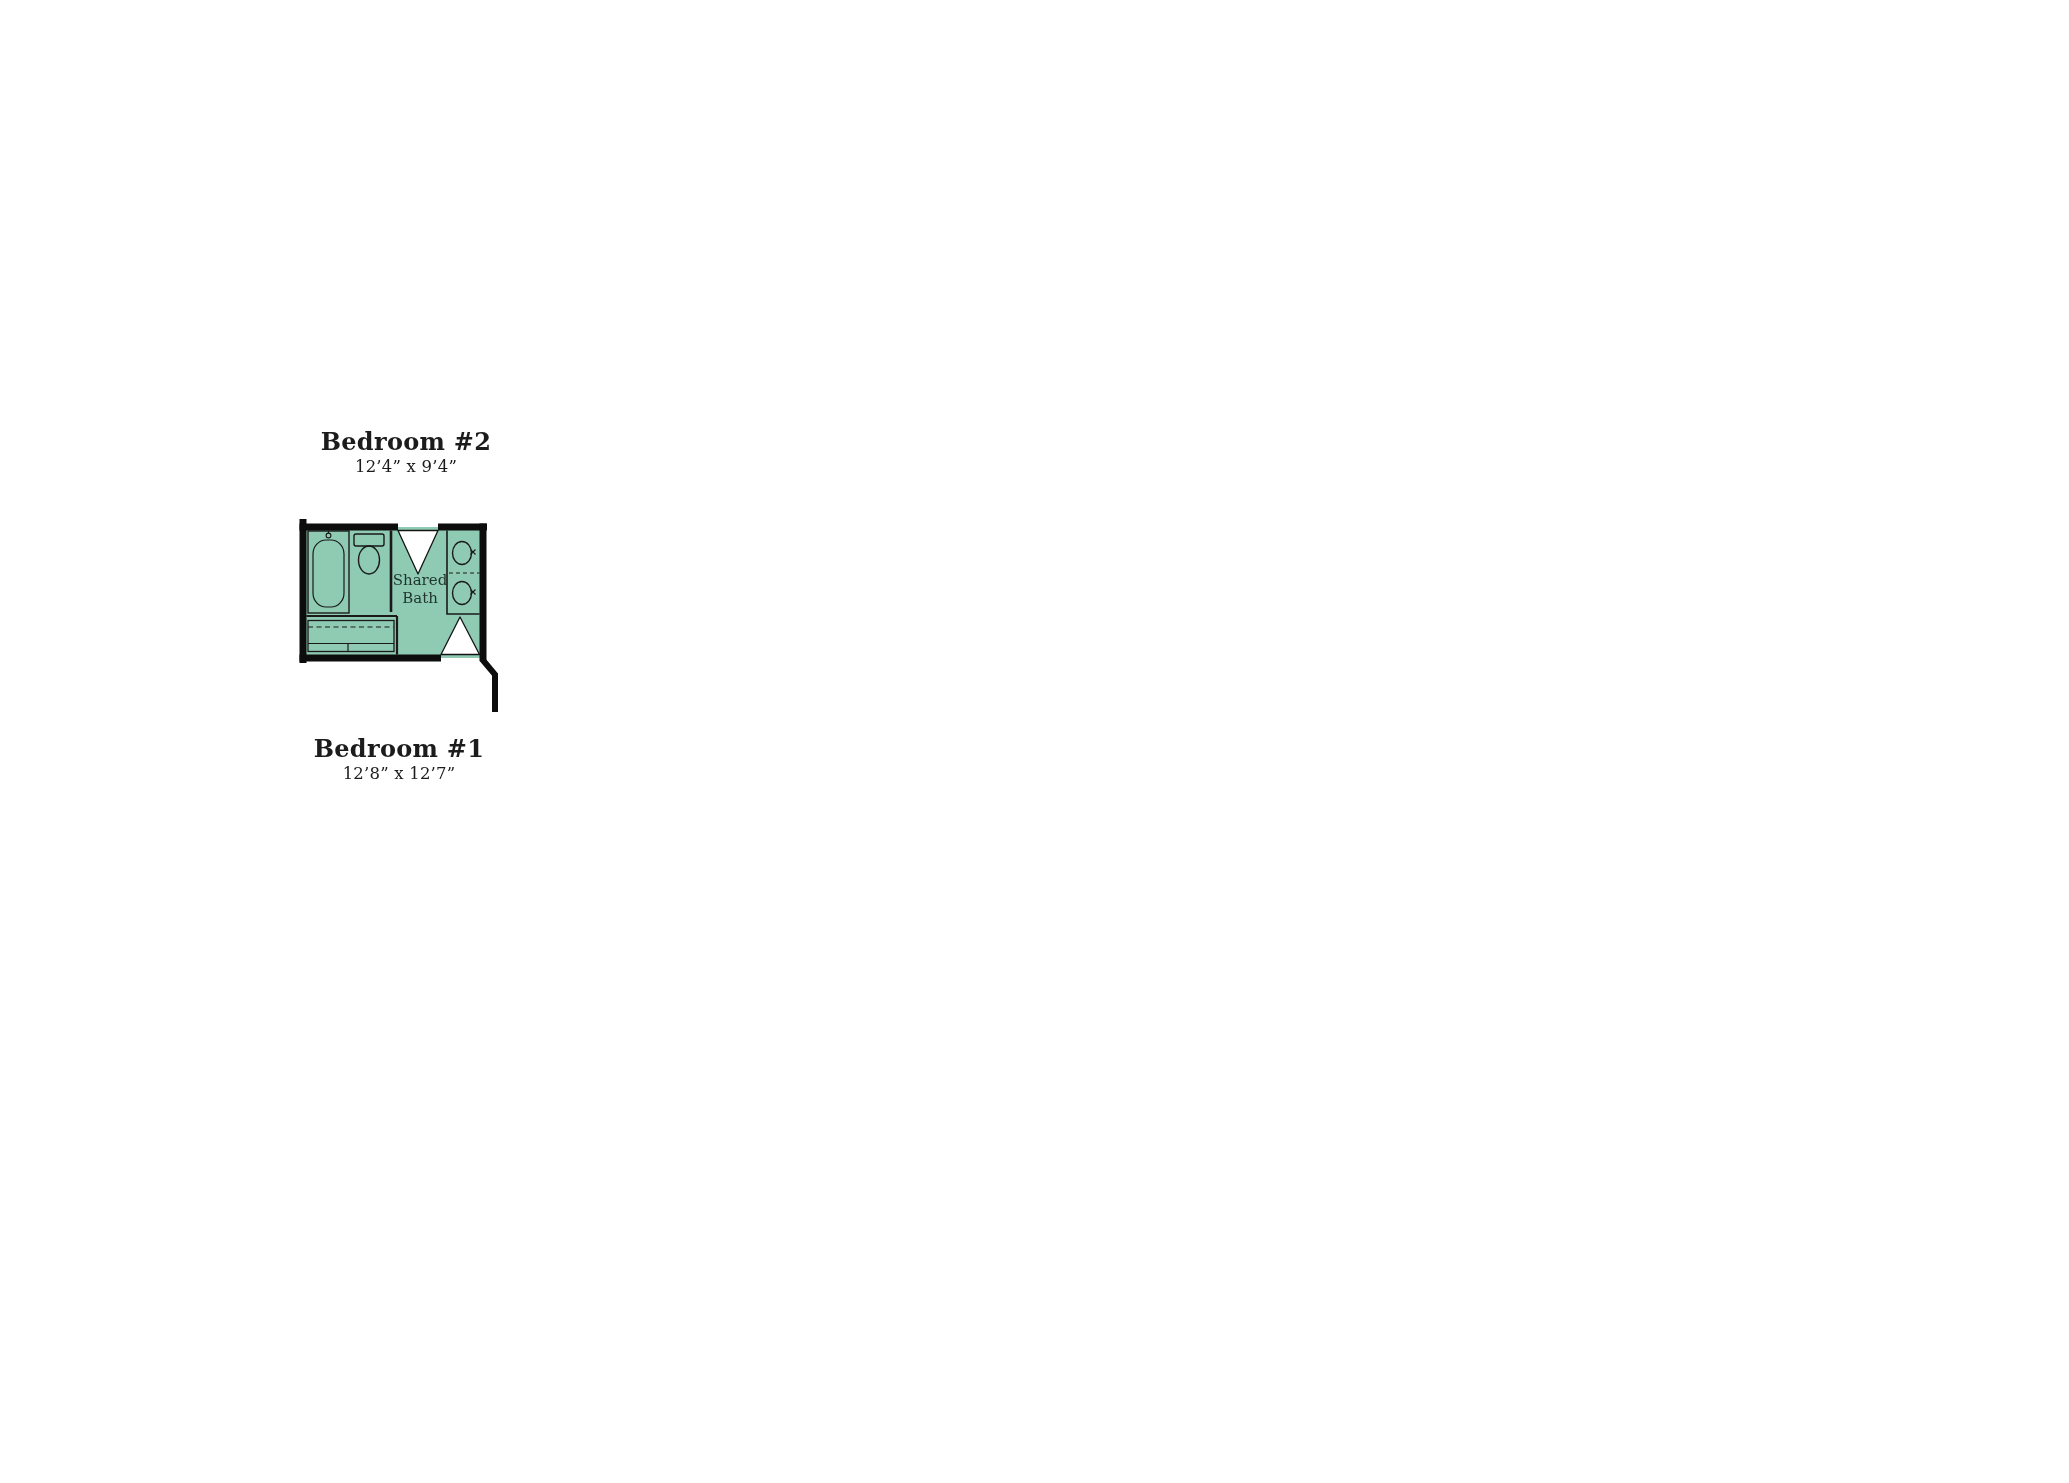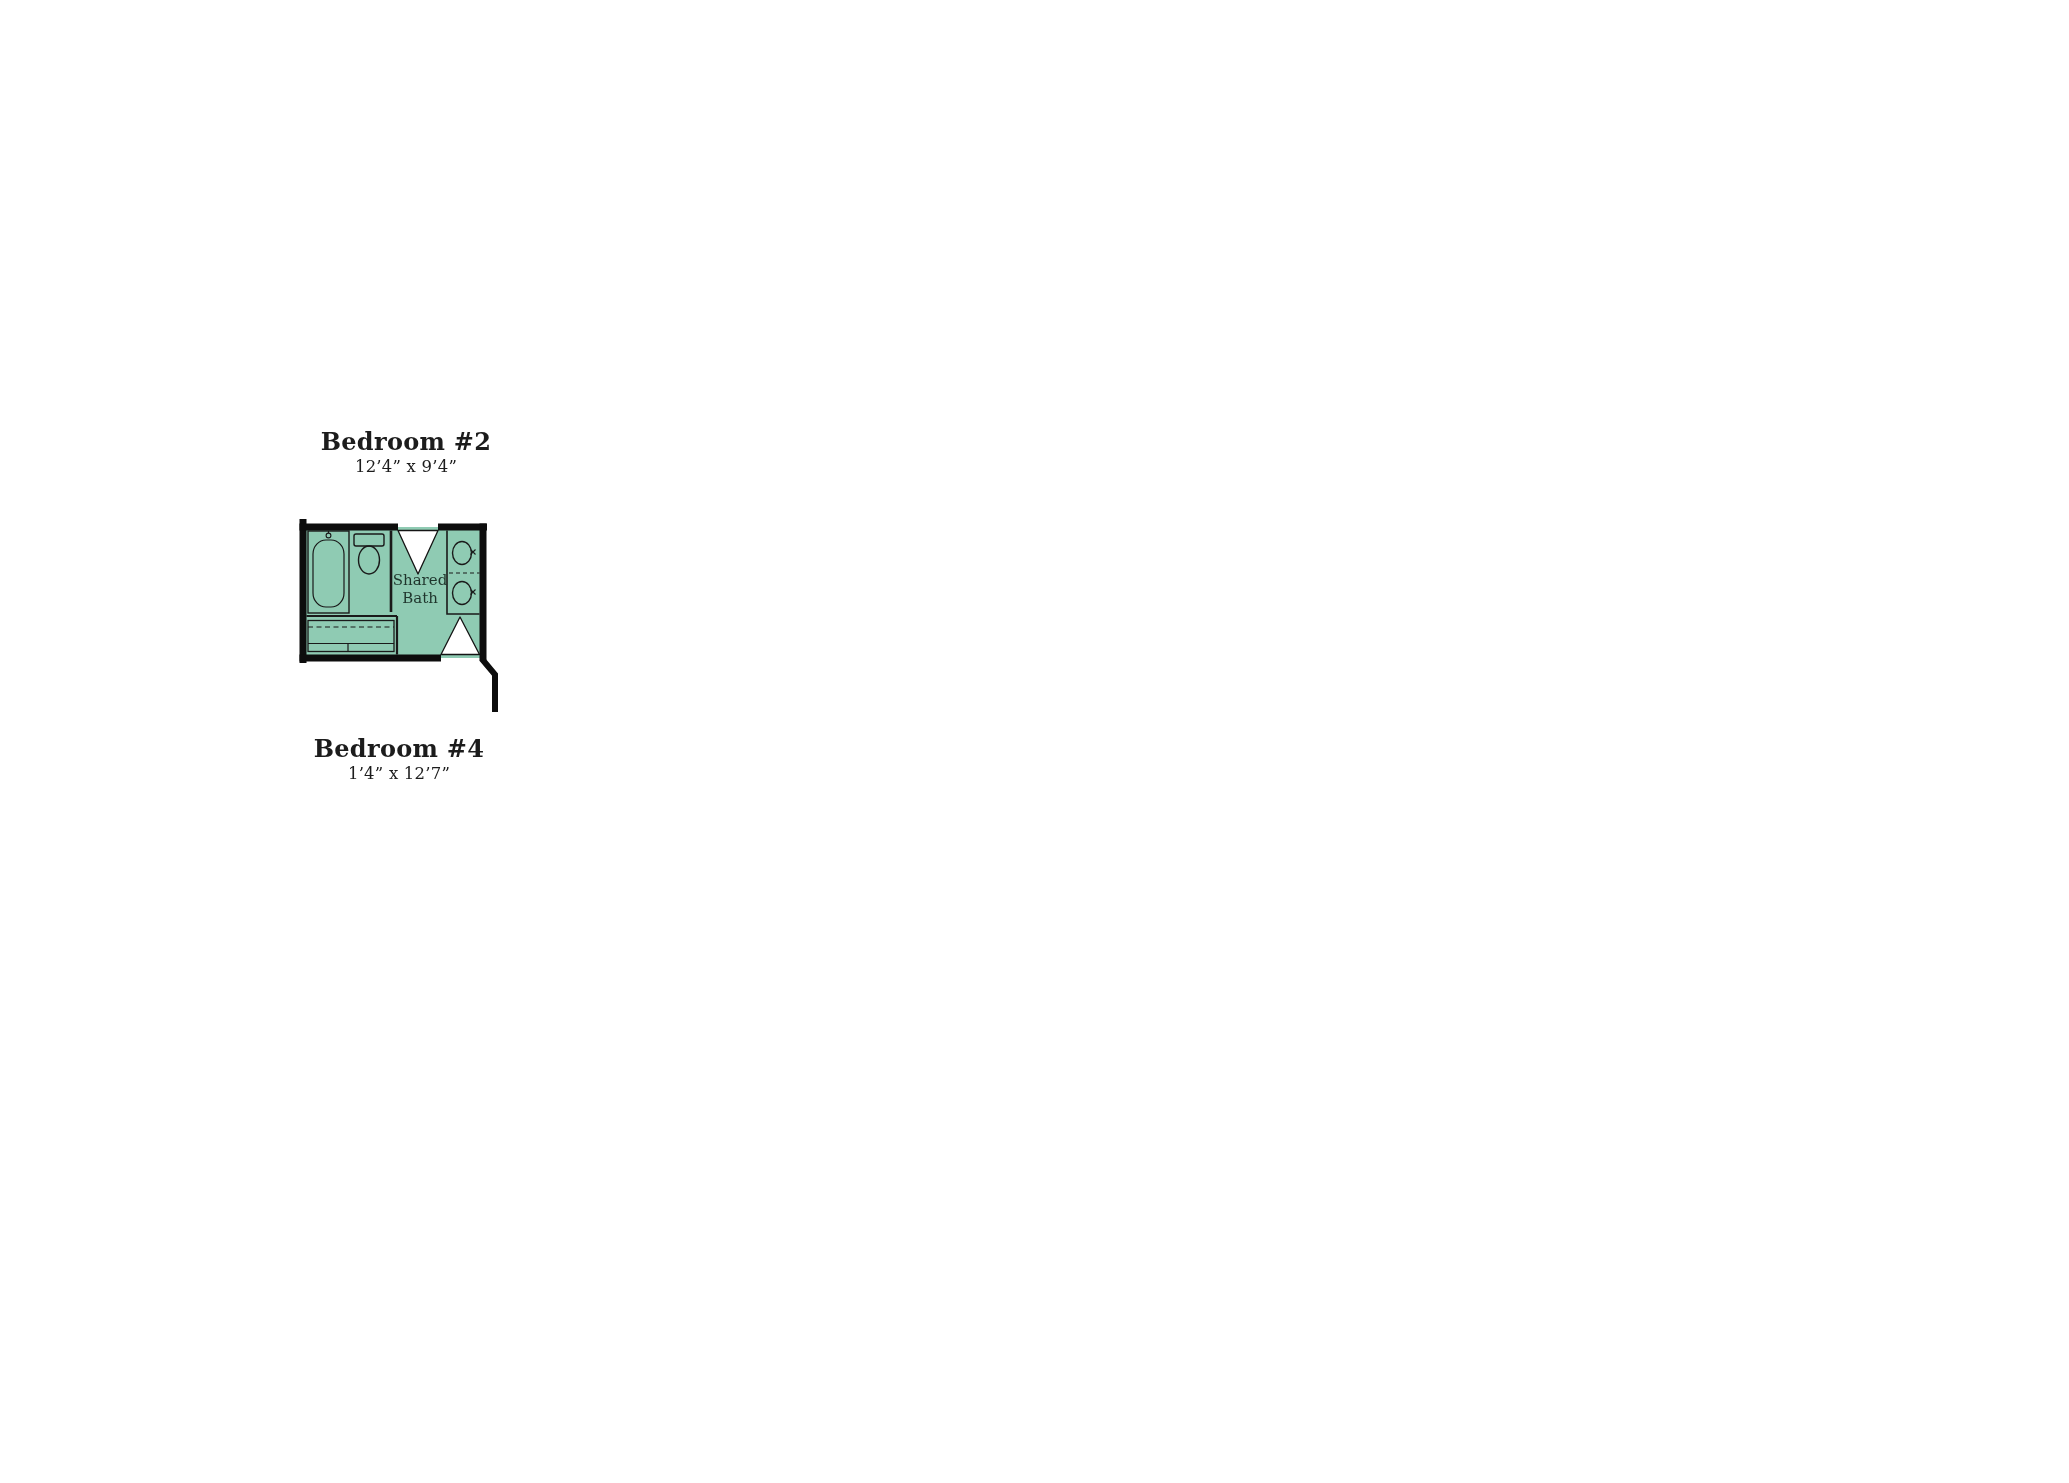--- a/index.html
+++ b/index.html
@@ -97,17 +97,17 @@
       <path d="M191.5 145.5 L205 161.5 V199" stroke-width="6" stroke-linejoin="miter"></path>
     </g>
 
     <g>
       <text class="bath-text" x="130" y="72" text-anchor="middle" fill="#1f352c">Shared</text>
       <text class="bath-text" x="130" y="90" text-anchor="middle" fill="#1f352c">Bath</text>
     </g>
   </svg>
 
   <div class="label-block bedroom3">
-    <div class="room-name">Bedroom #4</div>
-    <div class="room-dims">1’4” x 12’7”</div>
+    <div class="room-name">Bedroom #1</div>
+    <div class="room-dims">12’8” x 12’7”</div>
   </div>
 
 </div>
 
 </body></html>

